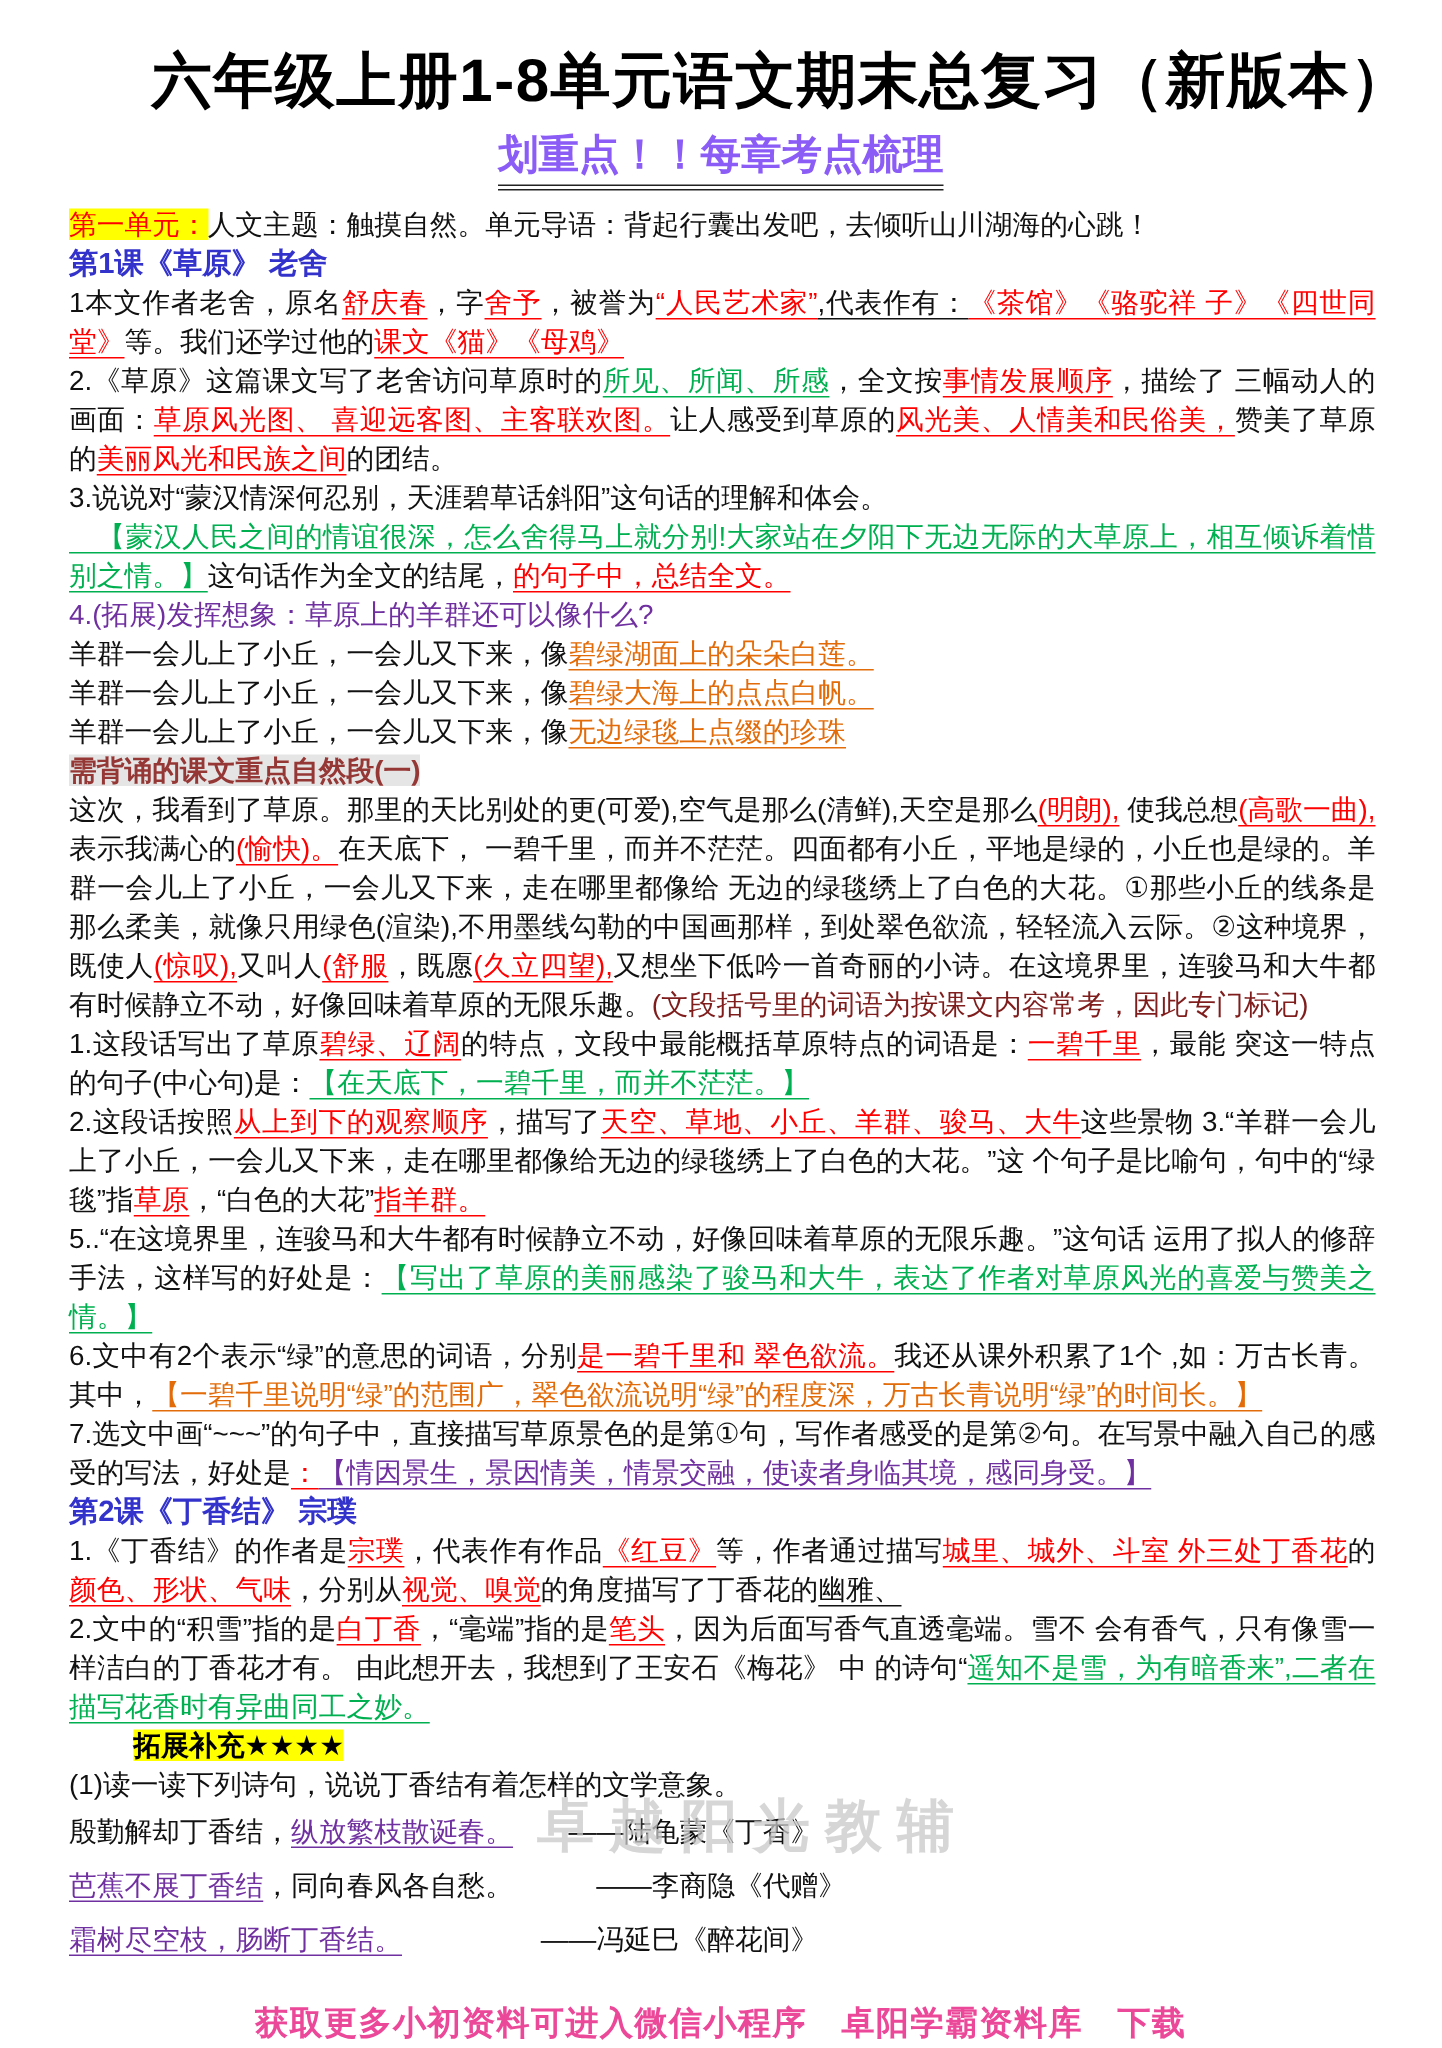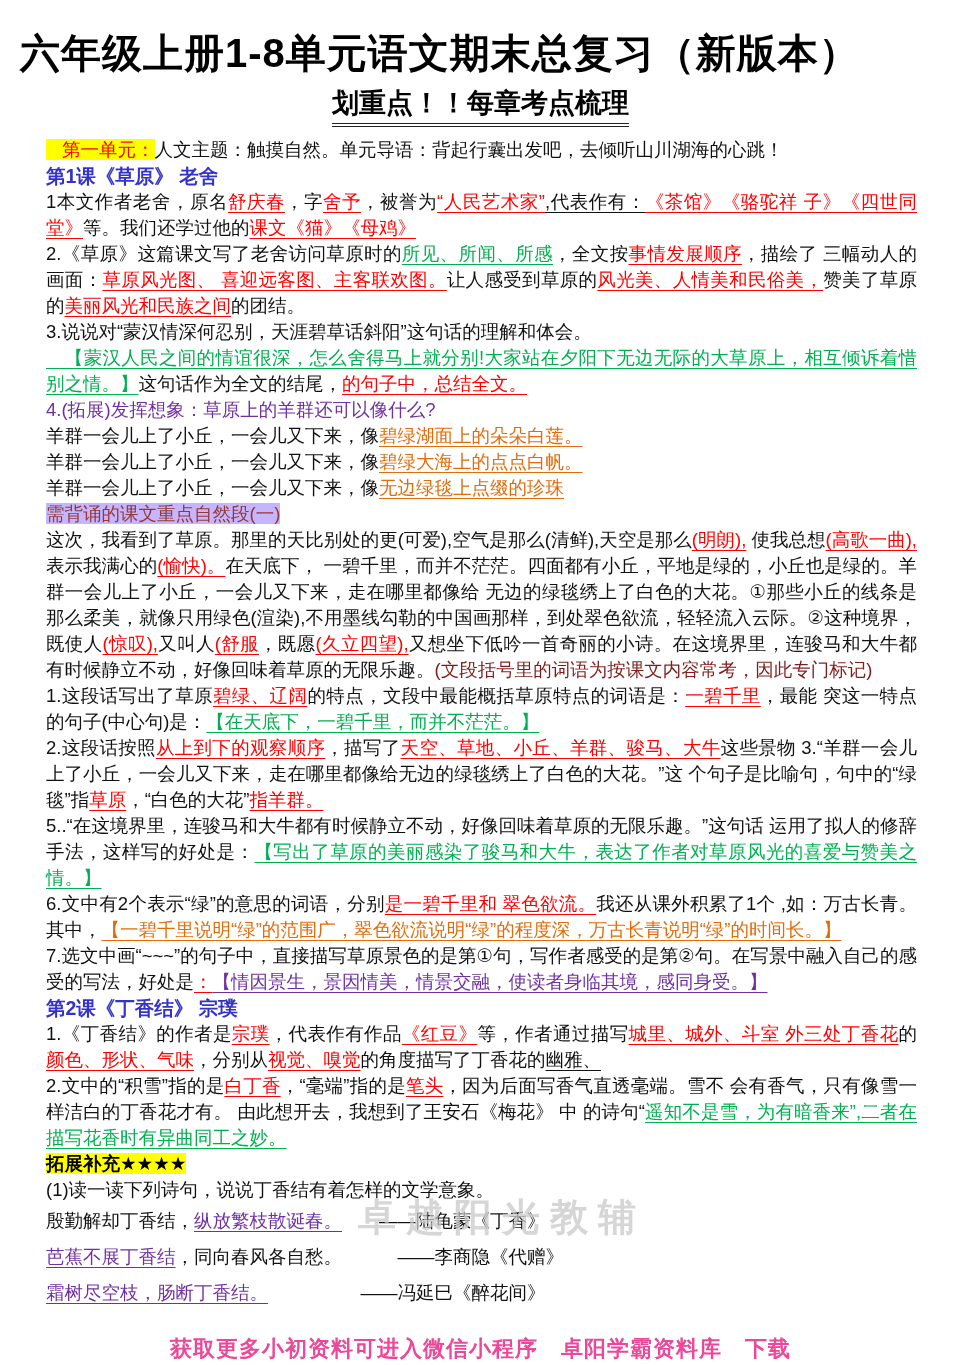--- a/index.html
+++ b/index.html
@@ -5,32 +5,32 @@
   html,body{margin:0;padding:0;background:#ffffff;}
   .page{
     position:relative;
     width:961px;height:1365px;
     background:#ffffff;
     overflow:hidden;
     font-family:"Liberation Sans","DejaVu Sans",sans-serif;
   }
   .title{
     margin:26px 20px 4px 20px;
-    text-align:left;
+    text-align:right;
     font-size:40px;
     font-weight:900;
     color:#000000;
     letter-spacing:1px;
   }
   .subtitle-wrap{text-align:center;margin:2px 0 10px 0;}
   .subtitle{
     display:inline-block;
     font-size:27px;
     font-weight:900;
-    color:#000000;
+    color:#8b5cf6;
     border-bottom:4px double #222222;
     padding-bottom:2px;
   }
   .content{
     padding:0 44px 0 46px;
     font-size:18.5px;
     line-height:26px;
     color:#111111;
     text-align:justify;
   }
@@ -40,23 +40,23 @@
   
   .s-k{color:#111111;}
   .s-ku{color:#111111;text-decoration:underline;text-underline-offset:4px;}
   .s-r{color:#ff0000;text-decoration:underline;text-decoration-color:#ff0000;text-underline-offset:4px;}
   .s-g{color:#00b050;text-decoration:underline;text-decoration-color:#00b050;text-underline-offset:4px;}
   .s-o{color:#e36c0a;text-decoration:underline;text-decoration-color:#e36c0a;text-underline-offset:4px;}
   .s-p{color:#7030a0;}
   .s-pu{color:#7030a0;text-decoration:underline;text-decoration-color:#7030a0;text-underline-offset:4px;}
   .s-b{color:#7f1d1d;}
   .s-h{color:#3333cc;font-weight:bold;}
-  .s-hlred{color:#ff0000;background:#ffff00;padding-left:16px;}
-  .s-hldark{color:#953735;background:#c4b5fd;font-weight:normal;}
-  .s-hlk{color:#000000;background:#ffff00;font-weight:bold;}
+  .s-hlred{color:#ff0000;background:#ffff00;}
+  .s-hldark{color:#953735;background:#e5e5e5;font-weight:bold;}
+  .s-hlk{color:#000000;background:#ffff00;font-weight:bold;margin-left:43px;}
   .watermark{
     position:absolute;
     left:358px;top:1192px;
     font-size:38px;
     letter-spacing:10px;
     color:#c9c9c9;
     opacity:.75;
     font-weight:bold;
     pointer-events:none;
   }

